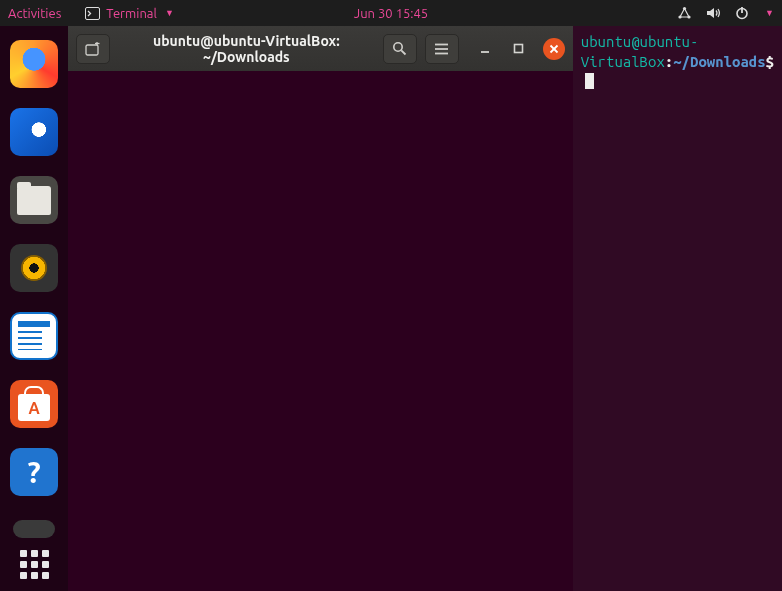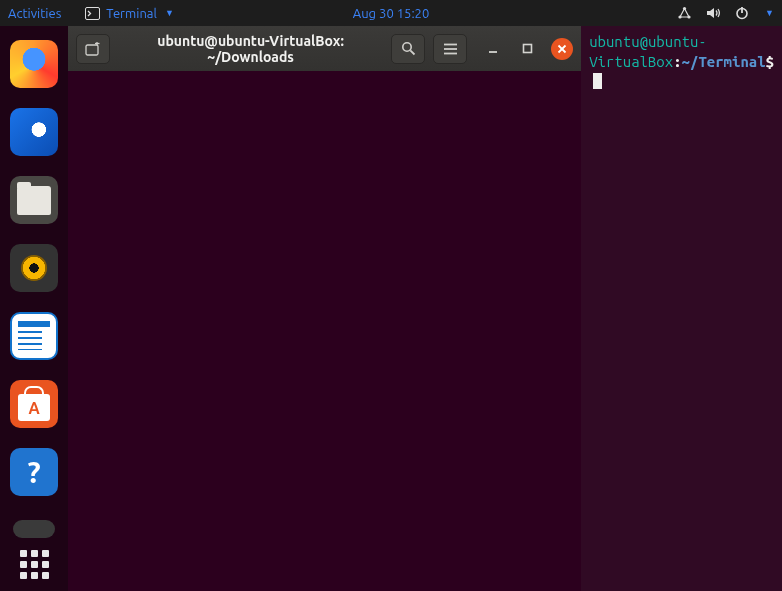--- a/index.html
+++ b/index.html
@@ -8,21 +8,21 @@
     height: 591px;
     font-family: Ubuntu, "Segoe UI", sans-serif;
     background: #2c001e;
     overflow: hidden;
     position: relative;
   }
   
   .topbar {
     height: 26px;
     background: #1d1d1d;
-    color: #3b82f6;
+    color: #ec4899;
     display: flex;
     align-items: center;
     font-size: 13px;
     padding: 0 8px;
     position: relative;
   }
   .topbar .left, .topbar .right { display: flex; align-items: center; gap: 12px; }
   .topbar .center { position: absolute; left: 50%; transform: translateX(-50%); }
   .topbar .right { margin-left: auto; gap: 14px; }
   .topbar .app { display: flex; align-items: center; gap: 6px; padding-left: 12px; }
@@ -162,21 +162,21 @@
     <span>Activities</span>
     <span class="app">
       <svg width="15" height="13" viewBox="0 0 15 13">
           <rect x="0.5" y="0.5" width="14" height="12" rx="1.5" fill="none" stroke="#dcdcdc"></rect>
           <path d="M3 4l2.5 2.5L3 9" stroke="#dcdcdc" fill="none" stroke-width="1.3"></path>
         </svg>
       <span>Terminal</span>
       <span class="dropdown-arrow">▼</span>
     </span>
   </div>
-  <div class="center">Aug 30  15:20</div>
+  <div class="center">Jun 30  15:45</div>
   <div class="right">
     <svg width="15" height="14" viewBox="0 0 15 14">
         <circle cx="7.5" cy="2.5" r="1.6" fill="#dcdcdc"></circle>
         <circle cx="3" cy="11" r="1.6" fill="#dcdcdc"></circle>
         <circle cx="12" cy="11" r="1.6" fill="#dcdcdc"></circle>
         <path d="M7.5 2.5L3 11M7.5 2.5L12 11M3 11h9" stroke="#dcdcdc" stroke-width="1.2"></path>
       </svg>
     <svg width="15" height="14" viewBox="0 0 15 14">
         <path d="M1 5v4h3l4 3V2L4 5z" fill="#dcdcdc"></path>
         <path d="M10 4.5a4 4 0 010 5M12 3a7 7 0 010 8" stroke="#dcdcdc" fill="none" stroke-width="1.3"></path>
@@ -249,15 +249,15 @@
       </div>
       <div class="win-ctrl close">
         <svg width="10" height="10" viewBox="0 0 10 10">
             <line x1="1.5" y1="1.5" x2="8.5" y2="8.5" stroke="#fff" stroke-width="1.8"></line>
             <line x1="8.5" y1="1.5" x2="1.5" y2="8.5" stroke="#fff" stroke-width="1.8"></line>
           </svg>
       </div>
     </div>
   </div>
   <div class="terminal-body">
-    <span class="prompt-user">ubuntu@ubuntu-VirtualBox</span><span class="prompt-sep">:</span><span class="prompt-path">~/Terminal</span><span class="prompt-sep">$</span><span class="cursor"></span>
+    <span class="prompt-user">ubuntu@ubuntu-VirtualBox</span><span class="prompt-sep">:</span><span class="prompt-path">~/Downloads</span><span class="prompt-sep">$</span><span class="cursor"></span>
   </div>
 </div>
 
 </body></html>

